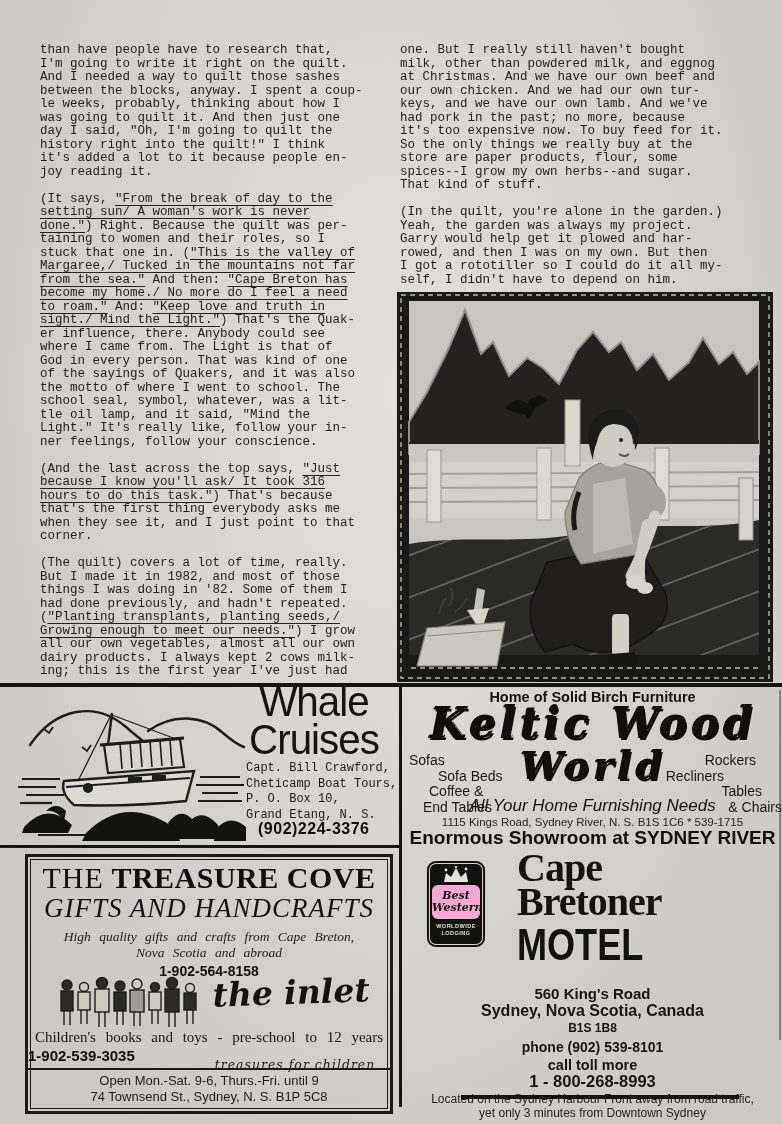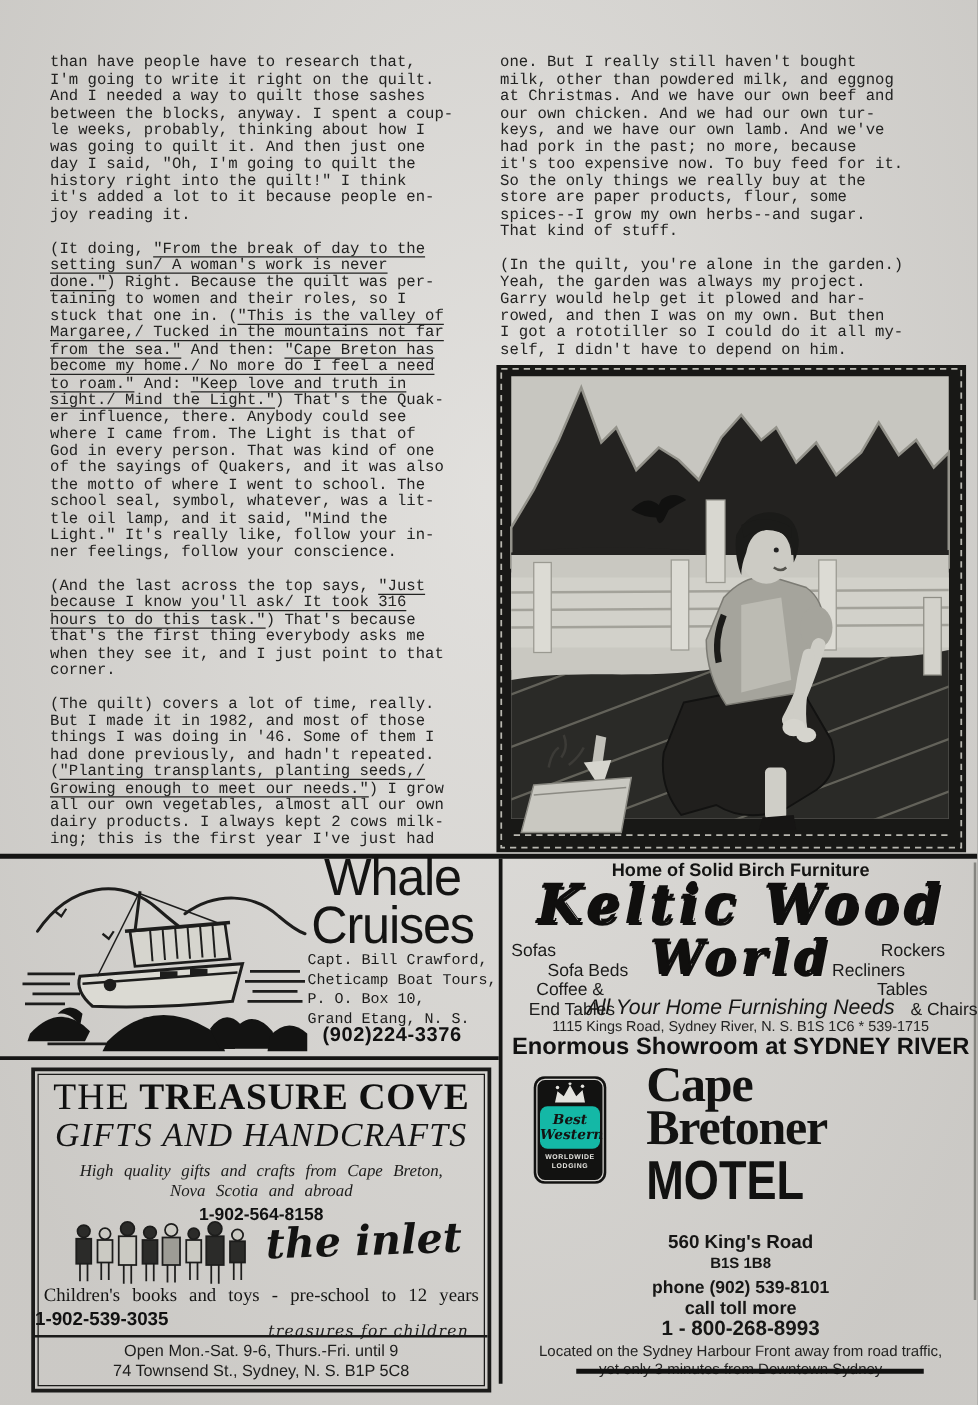--- a/index.html
+++ b/index.html
@@ -43,21 +43,21 @@
       font-family:"DejaVu Serif",serif;font-style:italic;font-weight:700;font-size:42px;
       line-height:46px;color:#100f0e;letter-spacing:4px;
       text-shadow:2px 2px 0 #100f0e, 3px 3px 0 #d6d4d0, 1px -1px 0 #100f0e;}
   .keltic-logo2{position:absolute;left:0;top:58px;width:100%;text-align:center;
       font-family:"DejaVu Serif",serif;font-style:italic;font-weight:700;font-size:38px;
       line-height:42px;color:#100f0e;letter-spacing:4px;
       text-shadow:2px 2px 0 #100f0e, 3px 3px 0 #d6d4d0, 1px -1px 0 #100f0e;}
   .keltic-left{position:absolute;left:6px;top:66px;font-size:14px;line-height:15.5px;color:#1a1a19;}
   .keltic-right{position:absolute;right:0;top:66px;text-align:right;font-size:14px;line-height:15.5px;color:#1a1a19;}
   .kl-0{margin-left:0}.kl-1{margin-left:29px}.kl-2{margin-left:20px}.kl-3{margin-left:14px}
-  .kr-0{margin-right:26px}.kr-1{margin-right:58px}.kr-2{margin-right:40px}.kr-3{}
+  .kr-0{margin-right:26px}.kr-1{margin-right:58px}.kr-2{margin-right:20px}.kr-3{}
   .keltic-slogan{position:absolute;left:0;top:109px;width:100%;text-align:center;
       font-style:italic;font-size:17px;color:#161615;}
   .keltic-addr{position:absolute;left:0;top:129px;width:100%;text-align:center;
       font-size:11.5px;color:#242423;}
   .keltic-showroom{position:absolute;left:0;top:140px;width:100%;text-align:center;
       font-weight:700;font-size:19px;color:#111;}
 
   
   .ad-treasure{position:absolute;left:25px;top:854px;width:362px;height:254px;
       border:3px solid #1b1b1a;}
@@ -85,21 +85,21 @@
       font-weight:700;font-size:15px;color:#111;}
   .tc-line{position:absolute;left:0;top:211px;width:100%;height:2px;background:#1b1b1a;}
   .tc-hours{position:absolute;left:0;top:216px;width:100%;text-align:center;font-size:13px;color:#1d1d1c;}
   .tc-addr{position:absolute;left:0;top:232px;width:100%;text-align:center;font-size:13px;color:#1d1d1c;}
 
   
   .ad-motel{position:absolute;left:403px;top:855px;width:379px;height:250px;}
   .bw-logo{position:absolute;left:24px;top:6px;width:58px;height:86px;background:#121211;
       border-radius:9px;box-shadow:inset 0 0 0 2px #121211, inset 0 0 0 3px #d6d4d0;}
   .bw-crown{position:absolute;left:14px;top:5px;}
-  .bw-panel{position:absolute;left:5px;top:24px;width:48px;height:34px;background:#14b8a6;
+  .bw-panel{position:absolute;left:5px;top:24px;width:48px;height:34px;background:#f9a8d4;
       border-radius:6px;text-align:center;font-family:"DejaVu Serif",serif;font-style:italic;
       font-weight:700;font-size:11px;line-height:12px;color:#131312;padding-top:5px;box-sizing:border-box;}
   .bw-sub{position:absolute;left:0;top:62px;width:100%;text-align:center;color:#e4e3de;
       font-size:5.5px;line-height:7px;font-weight:700;letter-spacing:.5px;}
   .motel-name{position:absolute;left:114px;top:-4px;font-family:"Liberation Serif",serif;
       font-weight:700;font-size:40px;line-height:34px;color:#131312;letter-spacing:-1px;}
   .motel-motel{position:absolute;left:114px;top:68px;font-weight:700;font-size:44px;line-height:44px;
       color:#121211;letter-spacing:0px;transform:scaleX(.82);transform-origin:left;}
   .motel-text{position:absolute;left:0;top:130px;width:379px;text-align:center;color:#161615;}
   .mt-addr1{font-weight:700;font-size:15px;line-height:17px;}
@@ -120,21 +120,21 @@
       <p class="tw"><span>than have people have to research that,
 I'm going to write it right on the quilt.
 And I needed a way to quilt those sashes
 between the blocks, anyway. I spent a coup-
 le weeks, probably, thinking about how I
 was going to quilt it. And then just one
 day I said, "Oh, I'm going to quilt the
 history right into the quilt!" I think
 it's added a lot to it because people en-
 joy reading it.</span></p>
-      <p class="tw"><span>(It doing, </span><span class="u">"From the break of day to the
+      <p class="tw"><span>(It says, </span><span class="u">"From the break of day to the
 setting sun/ A woman's work is never
 done."</span><span>) Right. Because the quilt was per-
 taining to women and their roles, so I
 stuck that one in. (</span><span class="u">"This is the valley of
 Margaree,/ Tucked in the mountains not far
 from the sea."</span><span> And then: </span><span class="u">"Cape Breton has
 become my home./ No more do I feel a need
 to roam."</span><span> And: </span><span class="u">"Keep love and truth in
 sight./ Mind the Light."</span><span>) That's the Quak-
 er influence, there. Anybody could see
@@ -147,21 +147,21 @@
 Light." It's really like, follow your in-
 ner feelings, follow your conscience.</span></p>
       <p class="tw"><span>(And the last across the top says, </span><span class="u">"Just
 because I know you'll ask/ It took 316
 hours to do this task."</span><span>) That's because
 that's the first thing everybody asks me
 when they see it, and I just point to that
 corner.</span></p>
       <p class="tw"><span>(The quilt) covers a lot of time, really.
 But I made it in 1982, and most of those
-things I was doing in '46. Some of them I
+things I was doing in '82. Some of them I
 had done previously, and hadn't repeated.
 (</span><span class="u">"Planting transplants, planting seeds,/
 Growing enough to meet our needs."</span><span>) I grow
 all our own vegetables, almost all our own
 dairy products. I always kept 2 cows milk-
 ing; this is the first year I've just had</span></p>
     </div>
   <div class="col col-right">
       <p class="tw"><span>one. But I really still haven't bought
 milk, other than powdered milk, and eggnog
@@ -432,20 +432,21 @@
         <div>LODGING</div>
       </div>
     </div>
     <div class="motel-name">
       <div>Cape</div>
       <div>Bretoner</div>
     </div>
     <div class="motel-motel">MOTEL</div>
     <div class="motel-text">
       <div class="mt-addr1">560 King's Road</div>
+      <div class="mt-addr2">Sydney, Nova Scotia, Canada</div>
       <div class="mt-postal">B1S 1B8</div>
       <div class="mt-phone">phone (902) 539-8101</div>
       <div class="mt-toll-label">call toll more</div>
       <div class="mt-toll">1 - 800-268-8993</div>
       <div class="mt-located">Located on the Sydney Harbour Front away from road traffic,</div>
       <div class="mt-located" style="margin-top:0">yet only 3 minutes from Downtown Sydney</div>
     </div>
     <div class="motel-bar"></div>
   </section>
 

